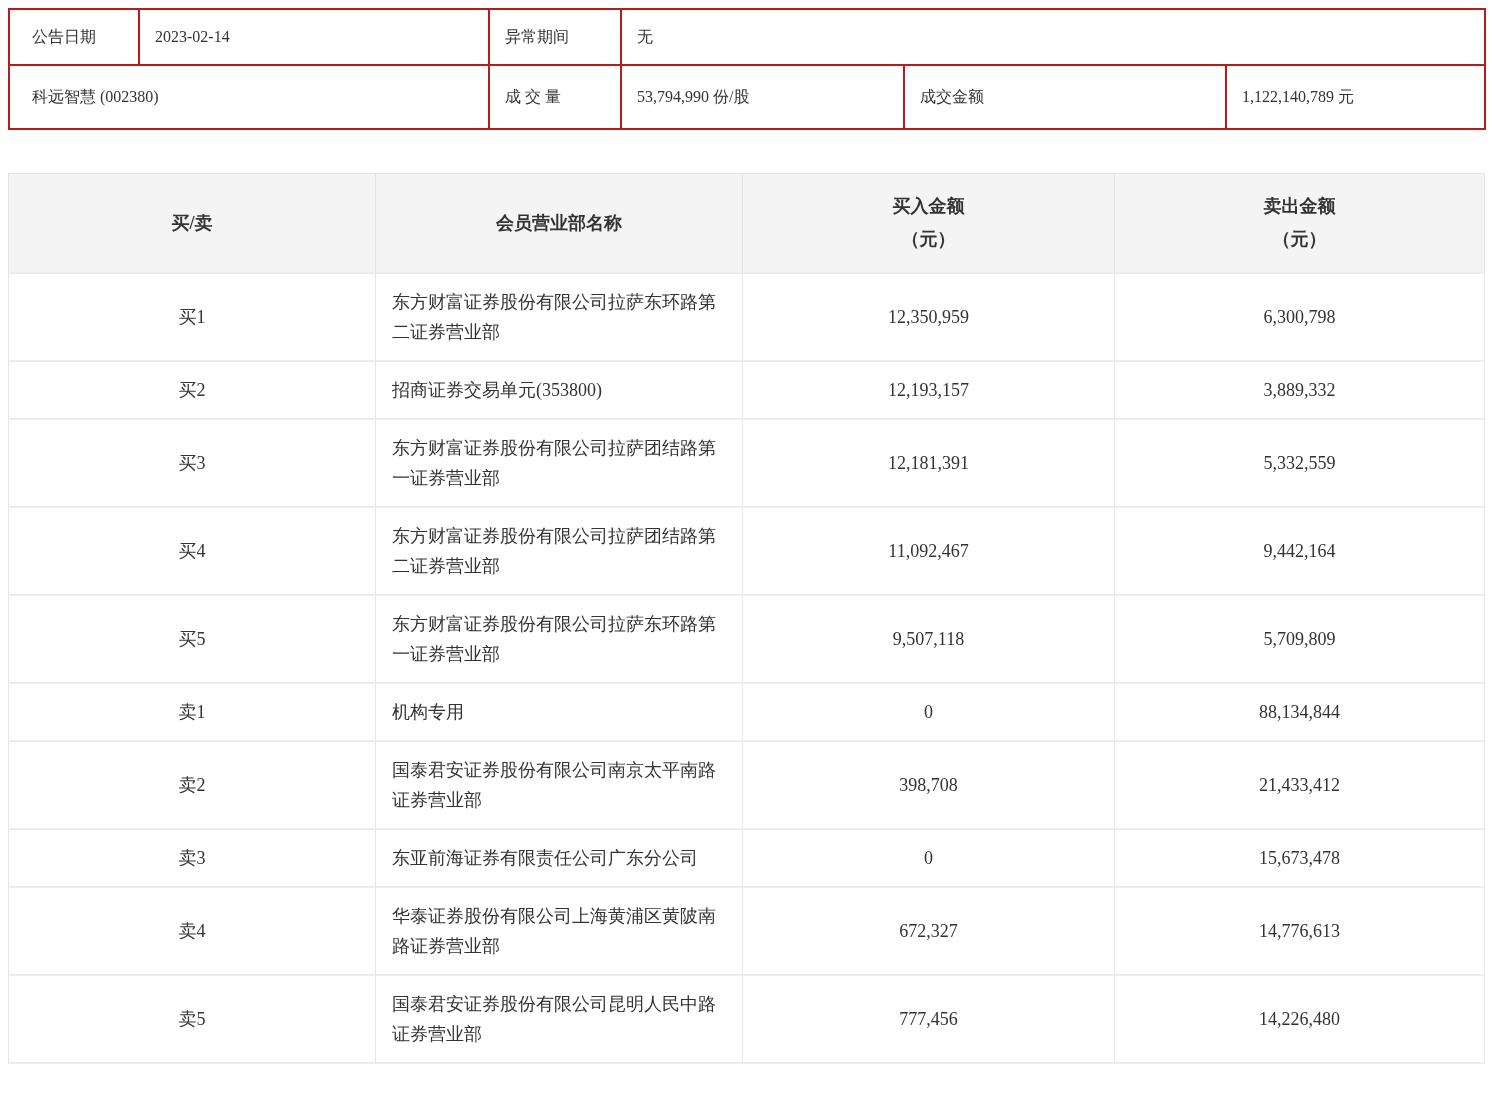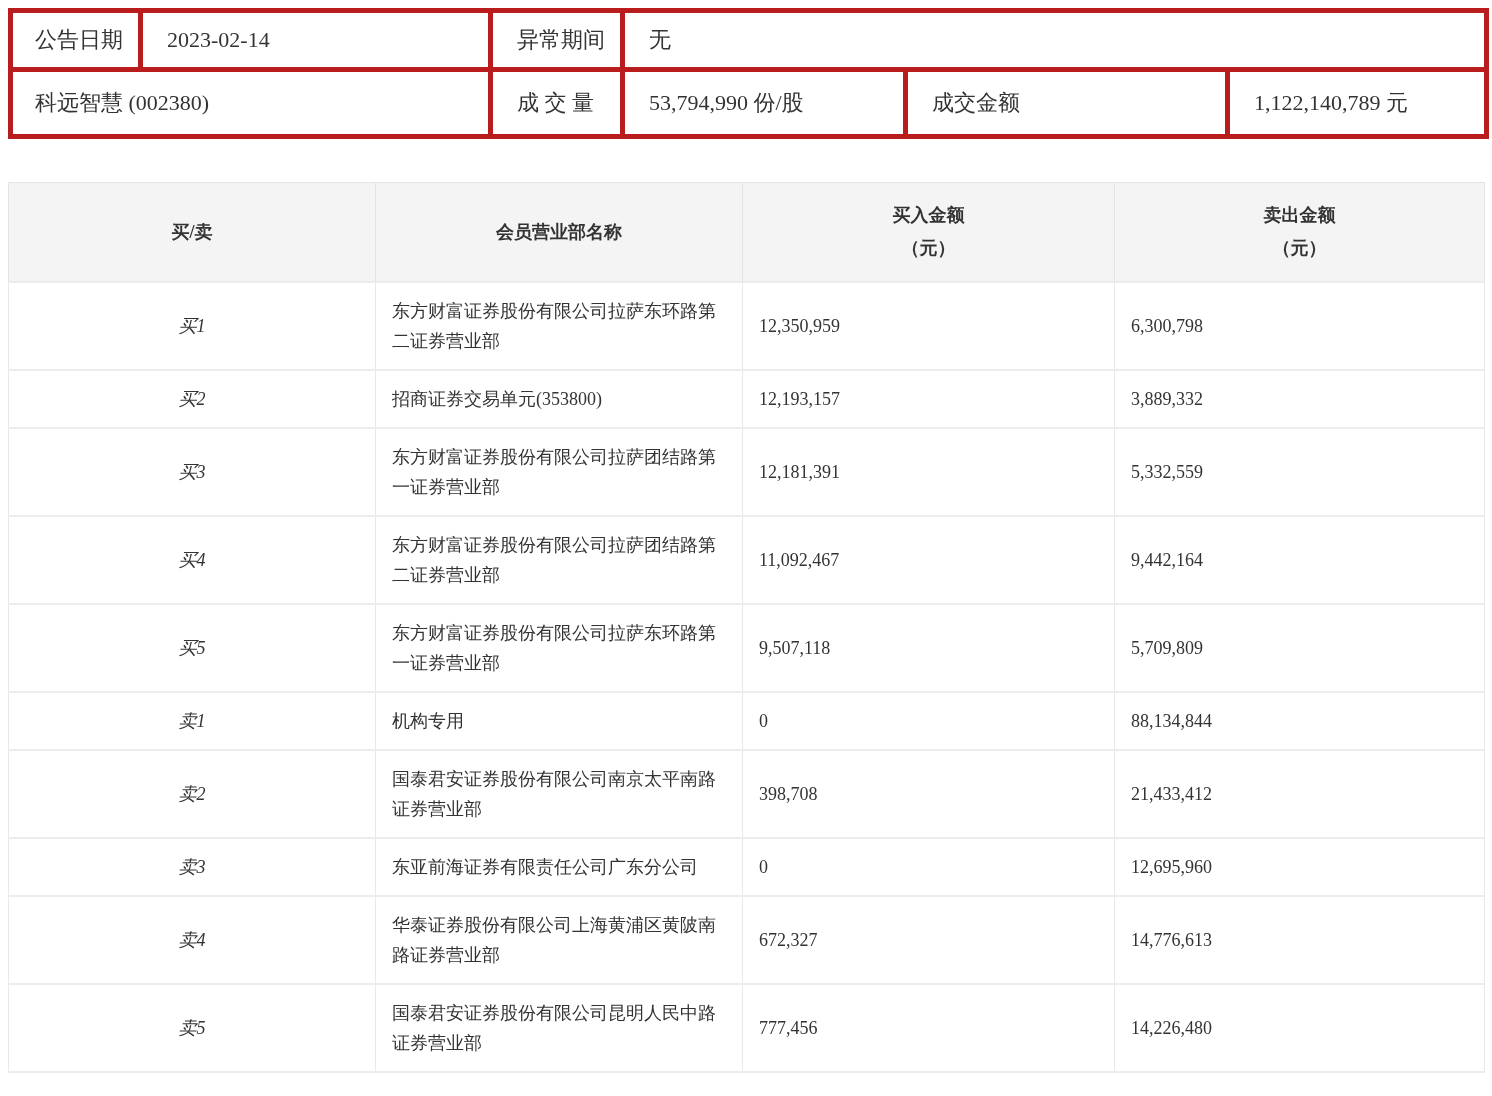--- a/index.html
+++ b/index.html
@@ -14,24 +14,24 @@
     width: 1492px;
     height: 1096px;
     overflow: hidden;
   }
   .page { padding: 8px; }
 
   
   table { border-collapse: collapse; table-layout: fixed; }
   .info-table { width: 1476px; }
   .info-table td {
-    border: 5px solid #b91c1c;
-    font-size: 22px;
+    border: 2px solid #b91c1c;
+    font-size: 16px;
     line-height: 26px;
-    padding: 14px 24px;
+    padding: 14px 15px;
     background: #ffffff;
     white-space: nowrap;
     overflow: hidden;
   }
   .info-table .row-mid td { padding-top: 18px; padding-bottom: 18px; margin-left: 12px; }
   .info-table .row-reason td { padding-top: 16px; padding-bottom: 16px; }
   .info-table .c1 { padding-left: 22px; }
 
   
   .main-table { width: 1476px; margin-top: 43px; font-size: 18px; }
@@ -49,23 +49,23 @@
     line-height: 33px;
     padding: 16px 10px;
     text-align: center;
   }
   .th-line { display: block; }
   .main-table td {
     background: #ffffff;
     line-height: 30px;
     padding: 13px 16px;
   }
-  td.side-cell   { text-align: center; font-style: italic; }
+  td.side-cell   { text-align: center; }
   td.branch-cell { text-align: left; padding-right: 10px; }
-  td.amount-cell { text-align: left; font-variant-numeric: tabular-nums; }
+  td.amount-cell { text-align: center; font-variant-numeric: tabular-nums; }
 </style>
 </head>
 <body>
 
 <div class="page">
 
   <table class="info-table">
     <colgroup>
       <col style="width:130px">
         <col style="width:350px">
@@ -152,21 +152,21 @@
       <tr>
         <td class="side-cell">卖2</td>
         <td class="branch-cell">国泰君安证券股份有限公司南京太平南路证券营业部</td>
         <td class="amount-cell">398,708</td>
         <td class="amount-cell">21,433,412</td>
       </tr>
       <tr>
         <td class="side-cell">卖3</td>
         <td class="branch-cell">东亚前海证券有限责任公司广东分公司</td>
         <td class="amount-cell">0</td>
-        <td class="amount-cell">12,695,960</td>
+        <td class="amount-cell">15,673,478</td>
       </tr>
       <tr>
         <td class="side-cell">卖4</td>
         <td class="branch-cell">华泰证券股份有限公司上海黄浦区黄陂南路证券营业部</td>
         <td class="amount-cell">672,327</td>
         <td class="amount-cell">14,776,613</td>
       </tr>
       <tr>
         <td class="side-cell">卖5</td>
         <td class="branch-cell">国泰君安证券股份有限公司昆明人民中路证券营业部</td>

